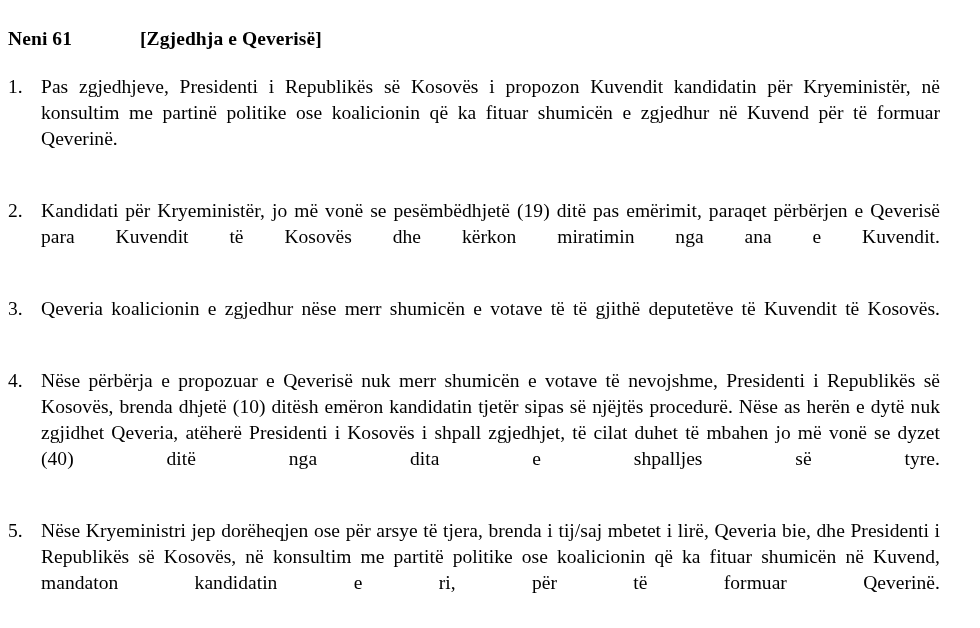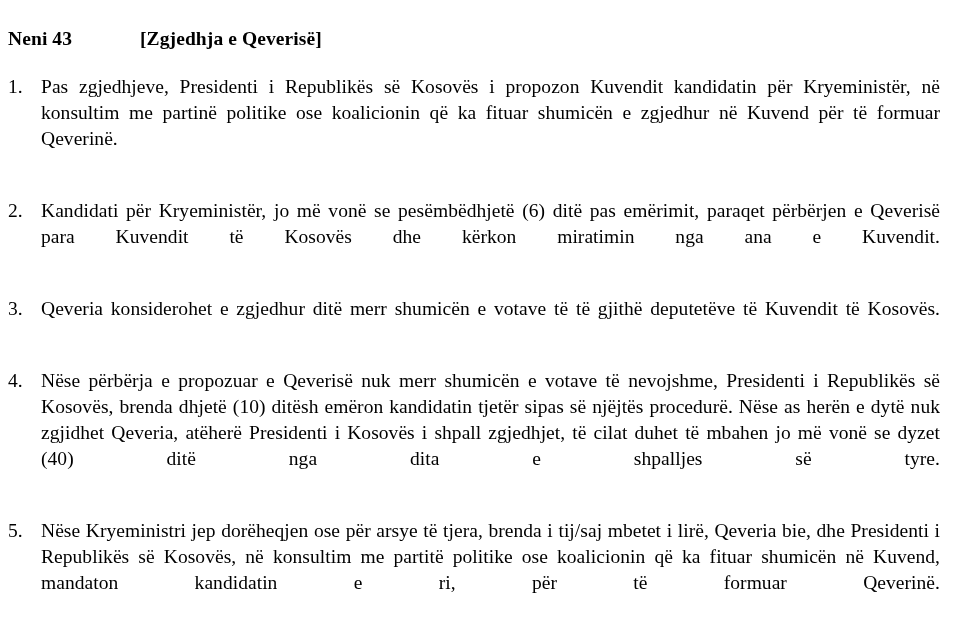--- a/index.html
+++ b/index.html
@@ -79,38 +79,38 @@
     display: inline-block;
     width: 100%;
   }
 </style>
 </head>
 <body>
 
 <div class="page">
 
   <div class="article-heading">
-    <span class="article-number">Neni 43</span><span class="article-title">[Zgjedhja e Qeverisë]</span>
+    <span class="article-number">Neni 61</span><span class="article-title">[Zgjedhja e Qeverisë]</span>
   </div>
 
   <ol class="clause-list">
 
     <li class="clause">
       <span class="clause-marker">1.</span>
       <span class="clause-text">Pas zgjedhjeve, Presidenti i Republikës së Kosovës i propozon Kuvendit kandidatin për Kryeministër, në konsultim me partinë politike ose koalicionin që ka fituar shumicën e zgjedhur në Kuvend për të formuar Qeverinë.</span>
     </li>
 
     <li class="clause">
       <span class="clause-marker">2.</span>
-      <span class="clause-text">Kandidati për Kryeministër, jo më vonë se pesëmbëdhjetë (6) ditë pas emërimit, paraqet përbërjen e Qeverisë para Kuvendit të Kosovës dhe kërkon miratimin nga ana e Kuvendit.</span>
+      <span class="clause-text">Kandidati për Kryeministër, jo më vonë se pesëmbëdhjetë (19) ditë pas emërimit, paraqet përbërjen e Qeverisë para Kuvendit të Kosovës dhe kërkon miratimin nga ana e Kuvendit.</span>
     </li>
 
     <li class="clause">
       <span class="clause-marker">3.</span>
-      <span class="clause-text">Qeveria konsiderohet e zgjedhur ditë merr shumicën e votave të të gjithë deputetëve të Kuvendit të Kosovës.</span>
+      <span class="clause-text">Qeveria koalicionin e zgjedhur nëse merr shumicën e votave të të gjithë deputetëve të Kuvendit të Kosovës.</span>
     </li>
 
     <li class="clause">
       <span class="clause-marker">4.</span>
       <span class="clause-text">Nëse përbërja e propozuar e Qeverisë nuk merr shumicën e votave të nevojshme, Presidenti i Republikës së Kosovës, brenda dhjetë (10) ditësh emëron kandidatin tjetër sipas së njëjtës procedurë. Nëse as herën e dytë nuk zgjidhet Qeveria, atëherë Presidenti i Kosovës i shpall zgjedhjet, të cilat duhet të mbahen jo më vonë se dyzet (40) ditë nga dita e shpalljes së tyre.</span>
     </li>
 
     <li class="clause">
       <span class="clause-marker">5.</span>
       <span class="clause-text">Nëse Kryeministri jep dorëheqjen ose për arsye të tjera, brenda i tij/saj mbetet i lirë, Qeveria bie, dhe Presidenti i Republikës së Kosovës, në konsultim me partitë politike ose koalicionin që ka fituar shumicën në Kuvend, mandaton kandidatin e ri, për të formuar Qeverinë.</span>

